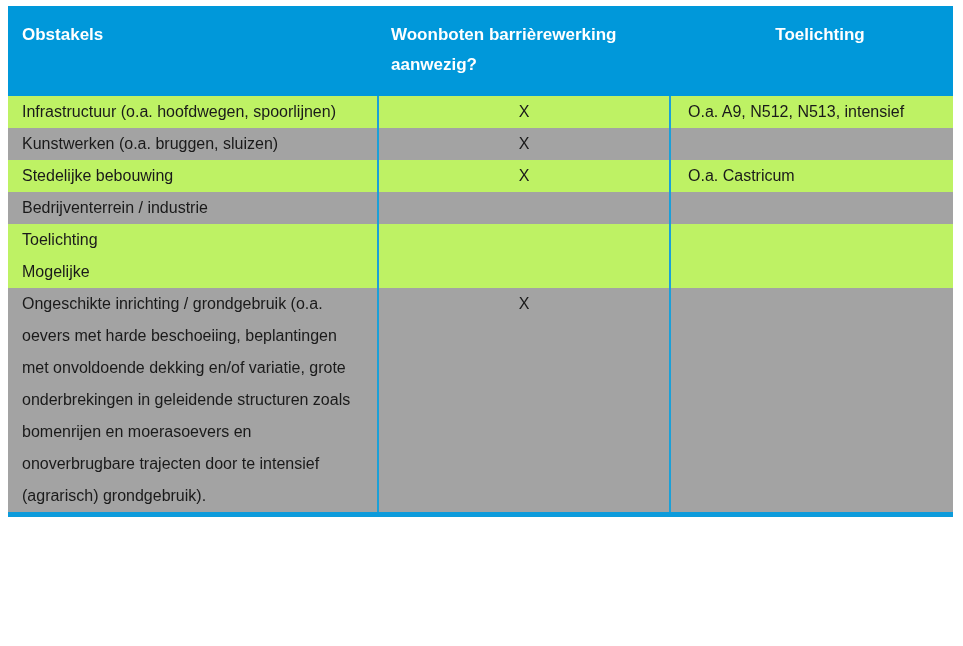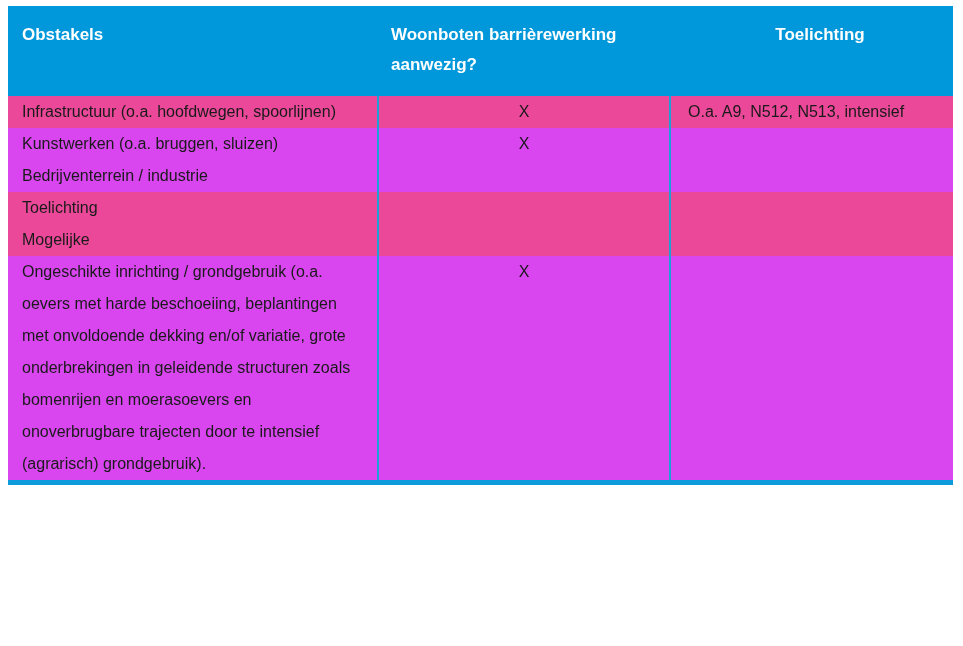--- a/index.html
+++ b/index.html
@@ -50,22 +50,22 @@
 
   tbody td {
     font-size: 16px;
     color: #1a1a1a;
     line-height: 32px;
     vertical-align: top;
     padding: 0;
     border: none;
   }
 
-  tbody tr.odd td  { background: #ec4899; }
-  tbody tr.even td { background: #d946ef; }
+  tbody tr.odd td  { background: #bef264; }
+  tbody tr.even td { background: #a3a3a3; }
 
   td.col-obstakel {
     padding-left: 14px;
     padding-right: 10px;
     border-right: 2px solid #1ba0d8;
   }
   td.col-barriere {
     text-align: center;
     border-right: 2px solid #1ba0d8;
     padding-right: 0;
@@ -98,20 +98,25 @@
         <tr class="odd">
           <td class="col-obstakel">Infrastructuur (o.a. hoofdwegen, spoorlijnen)</td>
           <td class="col-barriere"><span class="x-mark">X</span></td>
           <td class="col-toelichting">O.a. A9, N512, N513, intensief</td>
         </tr>
         <tr class="even">
           <td class="col-obstakel">Kunstwerken (o.a. bruggen, sluizen)</td>
           <td class="col-barriere"><span class="x-mark">X</span></td>
           <td class="col-toelichting"></td>
         </tr>
+        <tr class="odd">
+          <td class="col-obstakel">Stedelijke bebouwing</td>
+          <td class="col-barriere"><span class="x-mark">X</span></td>
+          <td class="col-toelichting">O.a. Castricum</td>
+        </tr>
         <tr class="even">
           <td class="col-obstakel">Bedrijventerrein / industrie</td>
           <td class="col-barriere"><span class="x-mark"></span></td>
           <td class="col-toelichting"></td>
         </tr>
         <tr class="odd">
           <td class="col-obstakel">Toelichting</td>
           <td class="col-barriere"><span class="x-mark"></span></td>
           <td class="col-toelichting"></td>
         </tr>

